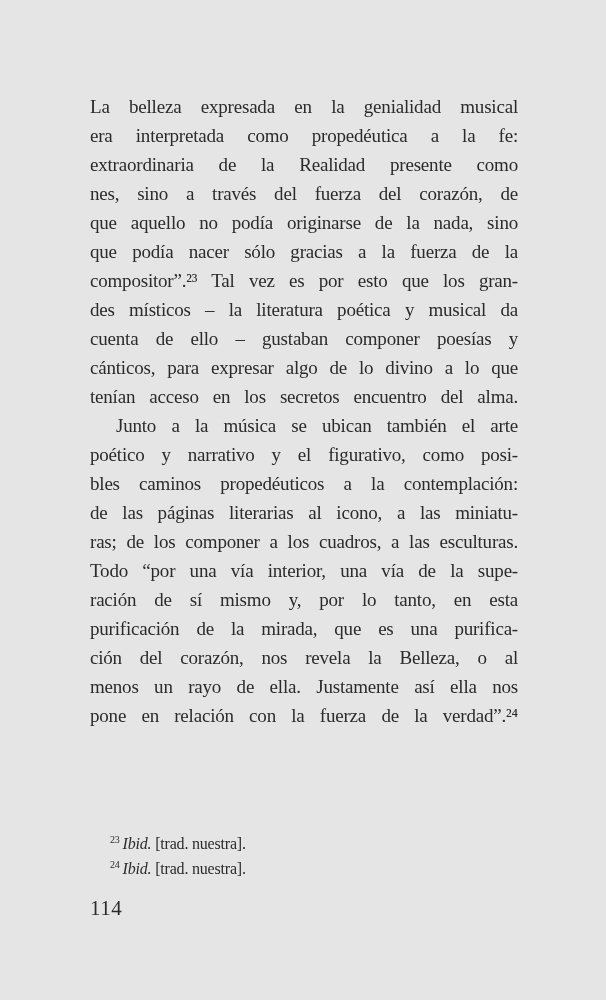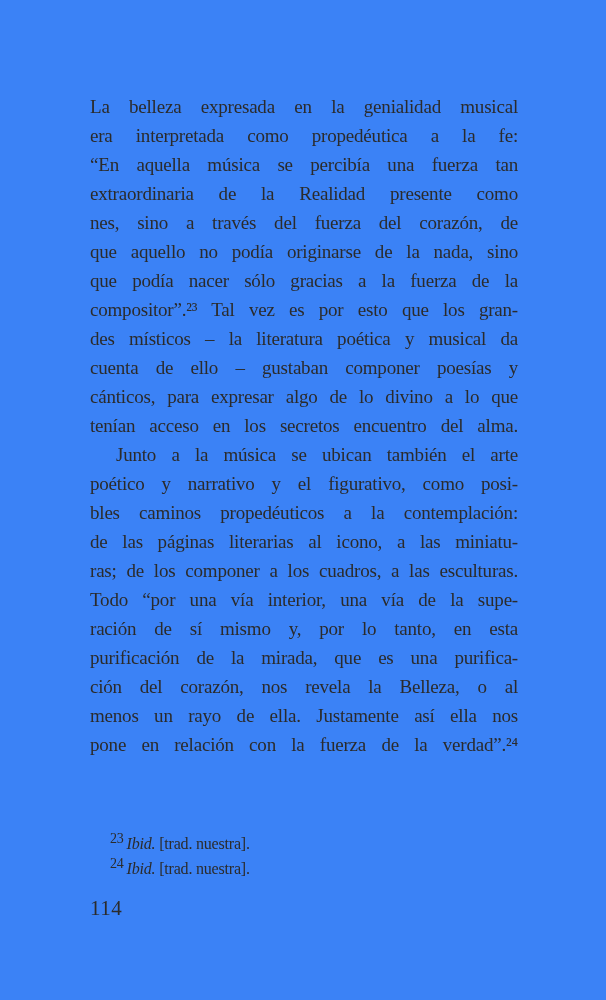--- a/index.html
+++ b/index.html
@@ -4,21 +4,21 @@
 <style>
   html, body {
     margin: 0;
     padding: 0;
     background: #ffffff;
   }
   .page {
     position: relative;
     width: 606px;
     height: 1000px;
-    background: #3b82f6;
+    background: #e5e5e5;
     font-family: "Liberation Serif", serif;
     color: #2b2b2b;
     overflow: hidden;
   }
   .text-block {
     position: absolute;
     left: 90px;
     top: 92px;
     width: 428px;
   }
@@ -40,21 +40,21 @@
     top: 831px;
     width: 408px;
   }
   .footnote {
     font-size: 16px;
     line-height: 25px;
     letter-spacing: -0.2px;
     text-align: left;
   }
   .footnote sup {
-    font-size: 14px;
+    font-size: 10px;
     line-height: 0;
     vertical-align: super;
     margin-right: 3px;
   }
   .footnote .source {
     font-style: italic;
   }
   .page-number {
     position: absolute;
     left: 90px;
@@ -66,21 +66,20 @@
 </style>
 </head>
 <body>
 
 <div class="page">
 
   <main class="text-block">
     <div class="paragraph">
         <div class="line">La belleza expresada en la genialidad musical</div>
         <div class="line">era interpretada como propedéutica a la fe:</div>
-        <div class="line">“En aquella música se percibía una fuerza tan</div>
         <div class="line">extraordinaria de la Realidad presente como</div>
         <div class="line">nes, sino a través del fuerza del corazón, de</div>
         <div class="line">que aquello no podía originarse de la nada, sino</div>
         <div class="line">que podía nacer sólo gracias a la fuerza de la</div>
         <div class="line">compositor”.²³ Tal vez es por esto que los gran-</div>
         <div class="line">des místicos – la literatura poética y musical da</div>
         <div class="line">cuenta de ello – gustaban componer poesías y</div>
         <div class="line">cánticos, para expresar algo de lo divino a lo que</div>
         <div class="line">tenían acceso en los secretos encuentro del alma.</div>
       </div>

